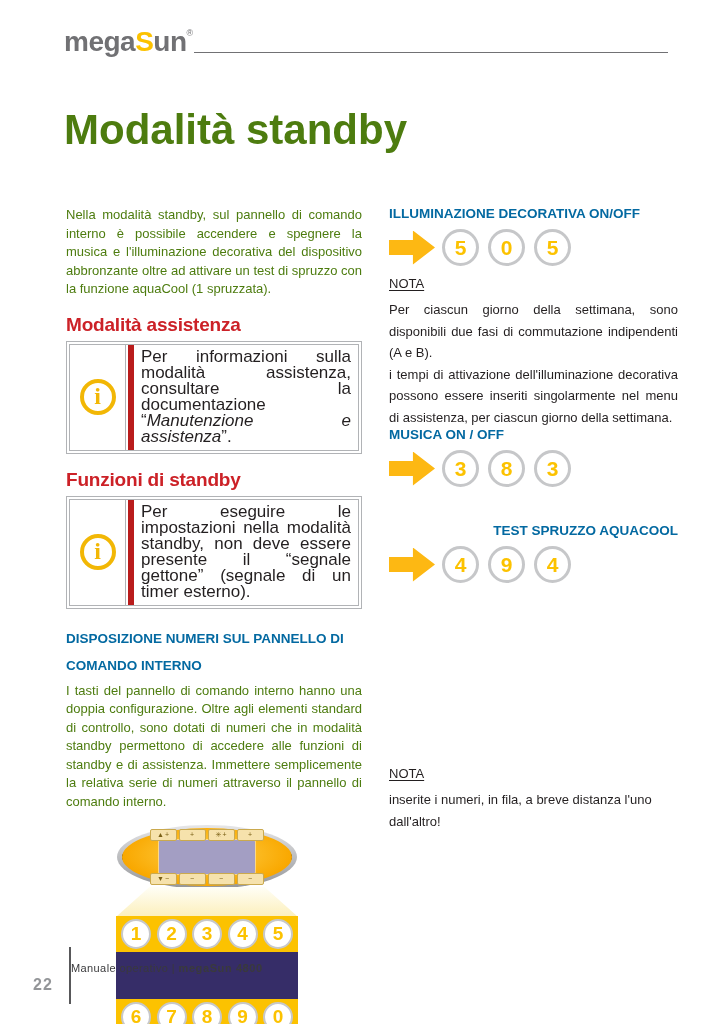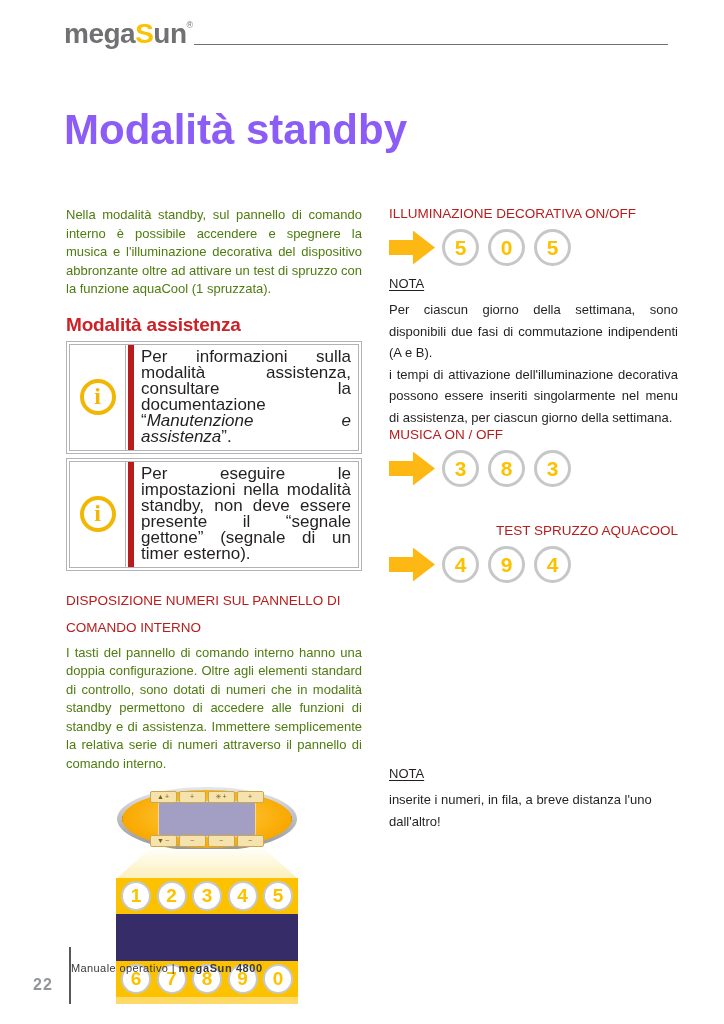--- a/index.html
+++ b/index.html
@@ -1,48 +1,48 @@
 <!DOCTYPE html>
 <html><head>
 <meta charset="utf-8">
 <style>
   * { margin:0; padding:0; box-sizing:border-box; }
   html,body { background:#ffffff; }
   body { font-family:"Liberation Sans","DejaVu Sans",sans-serif; color:#231f20; }
   .page { position:relative; width:724px; height:1024px; background:#ffffff; overflow:hidden; }
 
   
-  .header-row { position:absolute; left:64px; right:56px; top:20px; display:flex; align-items:flex-end; }
+  .header-row { position:absolute; left:64px; right:56px; top:28px; display:flex; align-items:flex-end; }
   .logo { font-size:28px; font-weight:bold; letter-spacing:-0.5px; line-height:28px; white-space:nowrap; }
   .logo .lg { color:#717174; }
   .logo .ly { color:#fcc200; }
   .logo .lreg { color:#717174; font-size:9px; font-weight:normal; vertical-align:top; line-height:10px; }
   .header-rule { flex:1; border-bottom:1.5px solid #717174; margin-bottom:3px; margin-left:1px; }
 
   
-  .page-title { position:absolute; left:64px; top:106px; font-size:42px; font-weight:bold; color:#8b5cf6; letter-spacing:0; }
+  .page-title { position:absolute; left:64px; top:106px; font-size:42px; font-weight:bold; color:#4d7c0f; letter-spacing:0; }
 
   
   .col-left  { position:absolute; left:66px;  top:206px; width:296px; }
   .col-right { position:absolute; left:389px; top:206px; width:289px; }
 
   .body-just { font-size:13px; line-height:18.5px; text-align:justify; color:#4d7c0f; }
 
   .red-h { color:#cc2127; font-size:19px; line-height:21px; font-weight:bold; margin:15px 0 6px; letter-spacing:-0.2px; }
 
   
   .infobox { border:1px solid #b1b3b6; padding:2px; margin:0 0 4px; }
   .infobox-inner { border:1px solid #b1b3b6; display:flex; align-items:stretch; }
   .icon-cell { width:56px; display:flex; align-items:center; justify-content:center; border-right:1px solid #b1b3b6; margin-right:2px; flex:none; }
   .text-cell { border-left:6px solid #b91c1c; padding:4px 7px 5px; font-size:17px; line-height:16px; text-align:justify; }
   .text-cell em { font-style:italic; }
   .info-icon { width:36px; height:36px; border:4px solid #f2b705; border-radius:50%; display:flex; align-items:center; justify-content:center; }
   .info-icon span { font-family:"Liberation Serif","DejaVu Serif",serif; font-weight:bold; font-size:24px; line-height:24px; color:#f2b705; transform:translateY(-1px); }
 
-  .block-h { font-size:13.5px; font-weight:normal; color:#b91c1c; margin:16px 0 3px; line-height:27px; }
+  .block-h { font-size:13.5px; font-weight:bold; color:#0369a1; margin:16px 0 3px; line-height:27px; }
   .col-right .block-h { margin:0 0 8px; line-height:15px; }
 
   
   .illustration { width:182px; margin:14px 0 0 50px; }
   .oval { position:relative; width:180px; height:64px; border-radius:50%; background:linear-gradient(180deg,#e6e6e8 0%,#939598 100%); margin:0 auto; }
   .oval-yellow { position:absolute; left:5px; right:5px; top:3px; bottom:3px; border-radius:50%; background:radial-gradient(ellipse at 50% 45%, #ffd34f 0%, #f9a800 70%, #ee8e00 100%); }
   .oval-black { position:absolute; top:21px; width:44px; height:22px; background:#191919; border-radius:50%; }
   .oval-black.left { left:5px; } .oval-black.right { right:5px; }
   .oval-display { position:absolute; left:42px; top:15px; width:96px; height:34px; background:#a39ec3; border-radius:2px; box-shadow:0 0 0 1px rgba(255,255,255,.45); }
   .btn-row { position:absolute; left:26px; right:26px; display:flex; justify-content:center; gap:2px; }
@@ -92,20 +92,21 @@
       <div class="infobox-inner">
         <div class="icon-cell">
           <div class="info-icon">
               <span>i</span>
             </div>
         </div>
         <div class="text-cell"><span>Per informazioni sulla modalità assistenza, consultare la documentazione “</span><em>Manutenzione e assistenza</em><span>”.</span></div>
       </div>
     </div>
 
+    <h2 class="red-h">Funzioni di standby</h2>
     <div class="infobox">
       <div class="infobox-inner">
         <div class="icon-cell">
           <div class="info-icon">
               <span>i</span>
             </div>
         </div>
         <div class="text-cell">Per eseguire le impostazioni nella modalità standby, non deve essere presente il “segnale gettone” (segnale di un timer esterno).</div>
       </div>
     </div>

